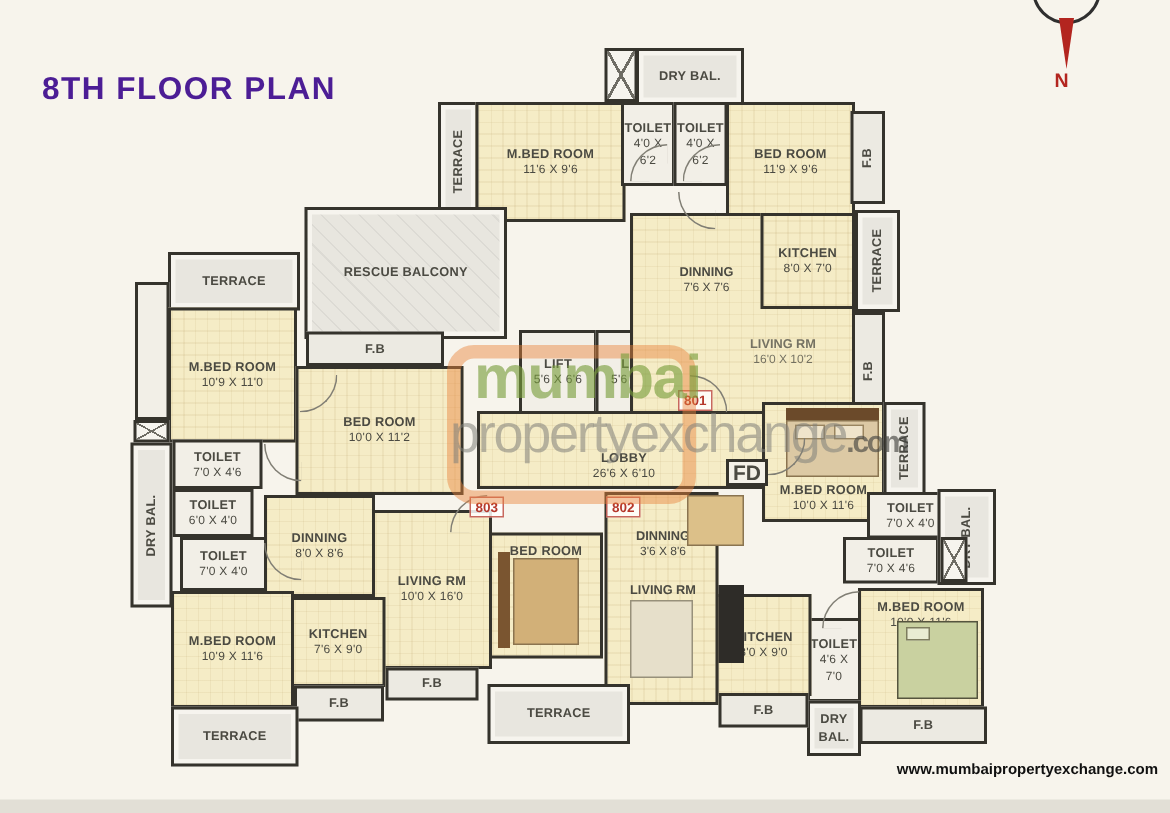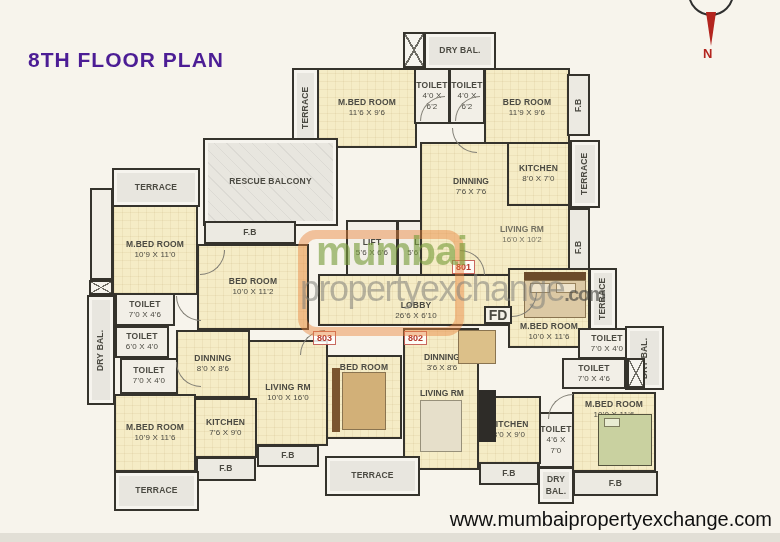--- a/index.html
+++ b/index.html
@@ -30,21 +30,21 @@
   #wm .sq{position:absolute;left:8px;top:8px;width:148px;height:88px;border:9px solid rgba(232,131,58,.45);border-radius:18px;}
   #wm .l1{position:absolute;left:26px;top:6px;font-size:41px;font-weight:700;color:rgba(120,156,58,.62);letter-spacing:-1px;}
   #wm .l2{position:absolute;left:10px;top:46px;font-size:36px;font-weight:500;color:rgba(128,128,122,.55);letter-spacing:-1.5px;white-space:nowrap;}
   #wm .l3{font-size:20px;font-weight:700;color:rgba(70,70,66,.65);}
   
   #compass-circle{position:absolute;left:688px;top:-30px;width:46px;height:46px;border:2.5px solid #2f2f2f;border-radius:50%;box-sizing:border-box;}
   #compass-needle{position:absolute;left:706px;top:12px;width:0;height:0;
       border-left:5px solid transparent;border-right:5px solid transparent;border-top:34px solid #b3251f;}
   #compass-n{position:absolute;left:703px;top:46px;font-size:13px;font-weight:700;color:#b3251f;}
   #title{position:absolute;left:28px;top:48px;font-size:21px;font-weight:700;color:#4c1d95;letter-spacing:1px;z-index:9;}
-  #footer-url{position:absolute;right:8px;top:508px;font-size:20px;font-weight:400;color:#101010;z-index:9;margin-left:41px;}
+  #footer-url{position:absolute;right:8px;top:508px;font-size:10px;font-weight:700;color:#101010;z-index:9;margin-left:41px;}
   #bottom-edge{position:absolute;left:0;top:533px;width:780px;height:9px;background:#e2dfd6;}
   .stair-treads{position:absolute;left:46px;top:2px;right:2px;bottom:2px;
       background-image:repeating-linear-gradient(90deg, #aaa79f 0 2px, transparent 2px 11px);}
   .stair-mid{position:absolute;left:46px;top:50%;right:2px;height:2px;background:#8f8c84;}
   .updn{position:absolute;left:8px;font-size:9px;font-weight:600;color:#4b4a42;}
   .fdbox{position:absolute;box-sizing:border-box;border:2px solid #35332c;background:#f4f1e8;
       font-size:14px;font-weight:600;display:flex;align-items:center;justify-content:center;z-index:5;}
   .inlbl{position:absolute;text-align:center;font-size:8.5px;font-weight:600;line-height:1.3;color:#4b4a42;}
   .inlbl .rd{display:block;}
 </style>

